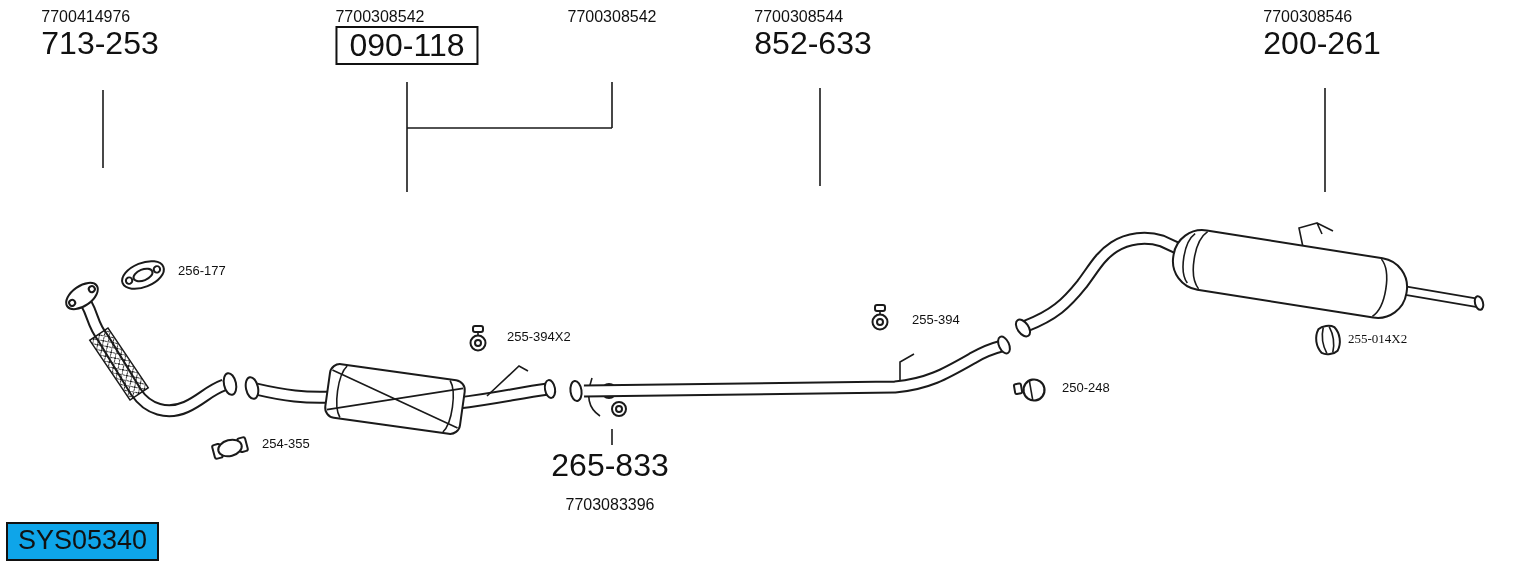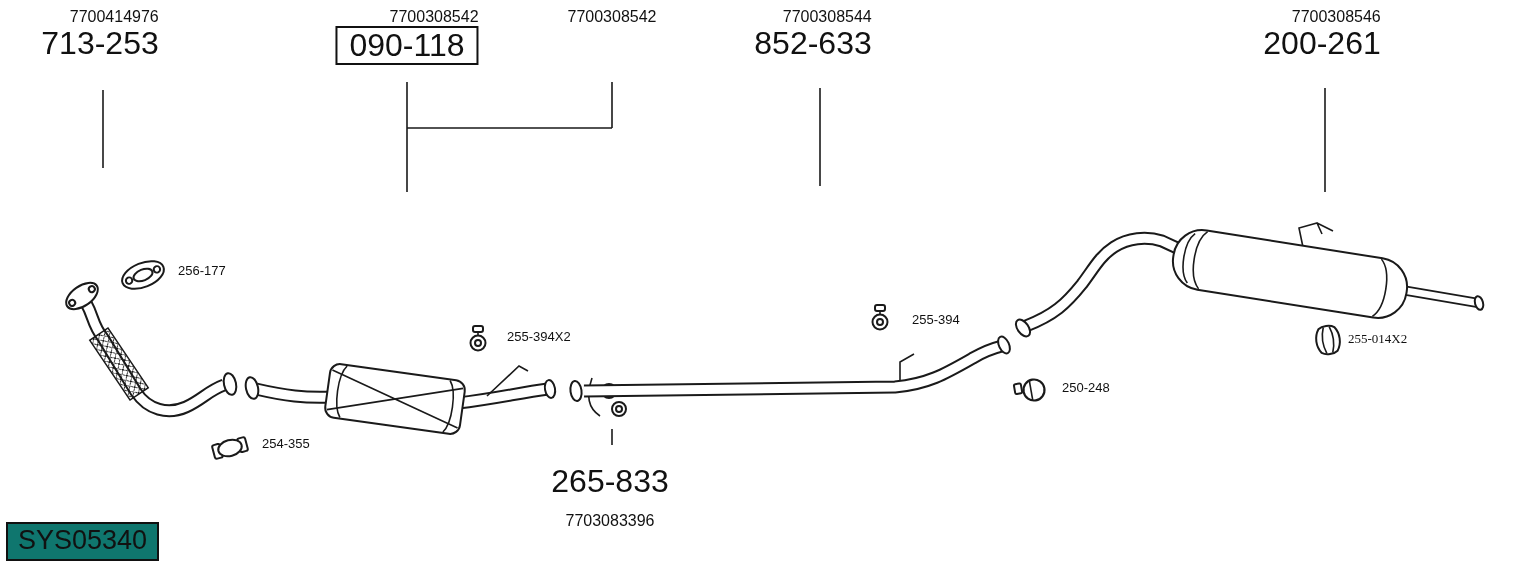--- a/index.html
+++ b/index.html
@@ -11,34 +11,34 @@
   .art { position:absolute; left:0; top:0; width:1530px; height:566px; }
 
   
   .po  { stroke:#1a1a1a; stroke-width:13;  fill:none; stroke-linecap:butt; }
   .pi  { stroke:#ffffff; stroke-width:9;   fill:none; stroke-linecap:butt; }
   .po2 { stroke:#1a1a1a; stroke-width:10;  fill:none; stroke-linecap:butt; }
   .pi2 { stroke:#ffffff; stroke-width:6.5; fill:none; stroke-linecap:butt; }
   .shape { fill:#ffffff; stroke:#1a1a1a; stroke-width:2; }
   .thin  { fill:none; stroke:#1a1a1a; stroke-width:1.6; }
 
-  .top-group { position:absolute; transform:translateX(-50%); text-align:right; }
+  .top-group { position:absolute; transform:translateX(-50%); text-align:left; }
   .oem { font-size:16px; white-space:nowrap; }
   .part-lg { display:inline-block; font-size:32px; white-space:nowrap; line-height:1.1; }
   .part-lg.boxed { border:2px solid #111111; padding:0 12px; }
 
   .comp-label { position:absolute; font-size:13px; white-space:nowrap; }
 
   .bottom-group { position:absolute; transform:translateX(-50%); text-align:center; }
-  .bottom-group .part-lg { margin-top:16px; }
+  .bottom-group .part-lg { margin-top:0; }
   .bottom-group .oem { margin-top:13px; }
 
   .sys-box {
     position:absolute; border:2px solid #111111; font-size:27px;
-    padding:1px 10px 3px 10px; white-space:nowrap; background:#0f766e;
+    padding:1px 10px 3px 10px; white-space:nowrap; background:#0ea5e9;
   }
 </style>
 </head>
 <body>
 
 <div class="stage">
 
   <svg class="art" viewBox="0 0 1530 566" xmlns="http://www.w3.org/2000/svg">
     <defs>
       <pattern id="braid" width="7" height="7" patternUnits="userSpaceOnUse">

